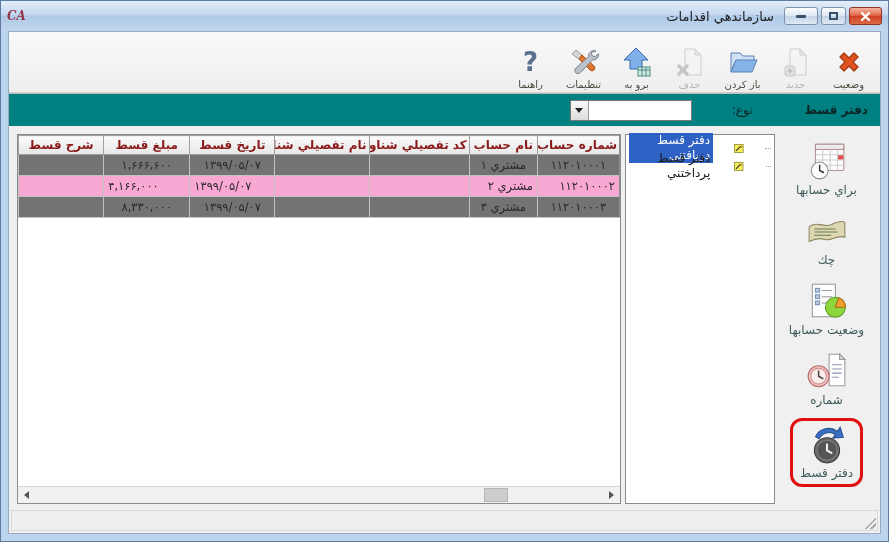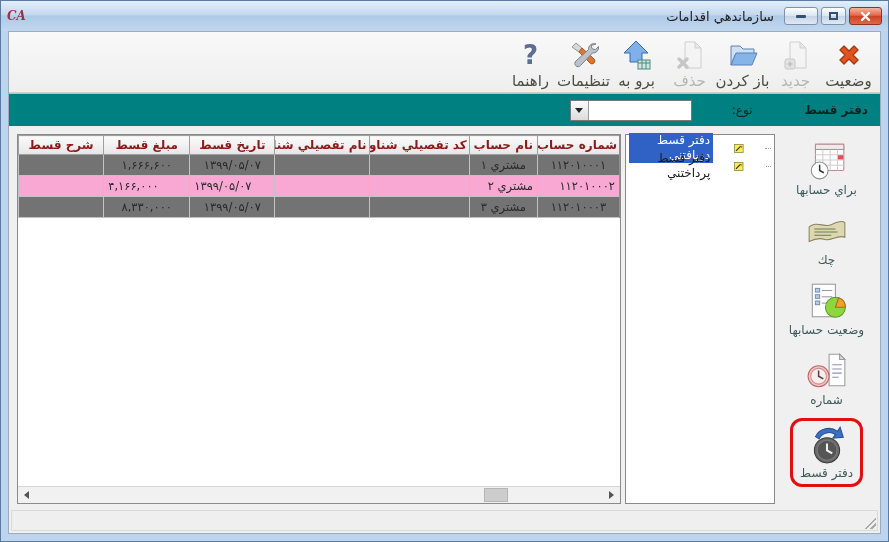--- a/index.html
+++ b/index.html
@@ -28,21 +28,21 @@
   .content { flex:1; margin:0 7px 7px 7px; background:#f0f0f0; border:1px solid #9aabc0;
              display:flex; flex-direction:column; overflow:hidden; }
 
   
   .toolbar { height:61px; flex:0 0 61px; background:linear-gradient(#f9f9f9,#eeeeee);
              border-bottom:1px solid #cfcfcf; display:flex; direction:rtl;
              align-items:flex-end; padding:3px 8px 2px; gap:6px; }
   .tb-item { width:47px; display:flex; flex-direction:column; align-items:center;
              justify-content:flex-end; cursor:pointer; }
   .tb-icon { width:32px; height:32px; display:block; }
-  .tb-label { font-size:15px; color:#4c4c42; margin-top:1px; white-space:nowrap; }
+  .tb-label { font-size:10px; color:#4c4c42; margin-top:1px; white-space:nowrap; }
   .tb-item.disabled .tb-icon { opacity:.5; filter:grayscale(1); }
   .tb-item.disabled .tb-label { color:#b5b5ad; }
   .help-glyph { font-size:26px; font-weight:bold; color:#5d6f8e; line-height:32px; display:block;
                 text-align:center; width:32px; height:32px; }
 
   
   .tealbar { height:33px; flex:0 0 33px; background:#008080; border-top:1px solid #bfbfbf;
              display:flex; direction:rtl; align-items:center; padding:0 12px;
              font-size:12px; color:#0c2222; }
   .tz-title { font-weight:bold; }

